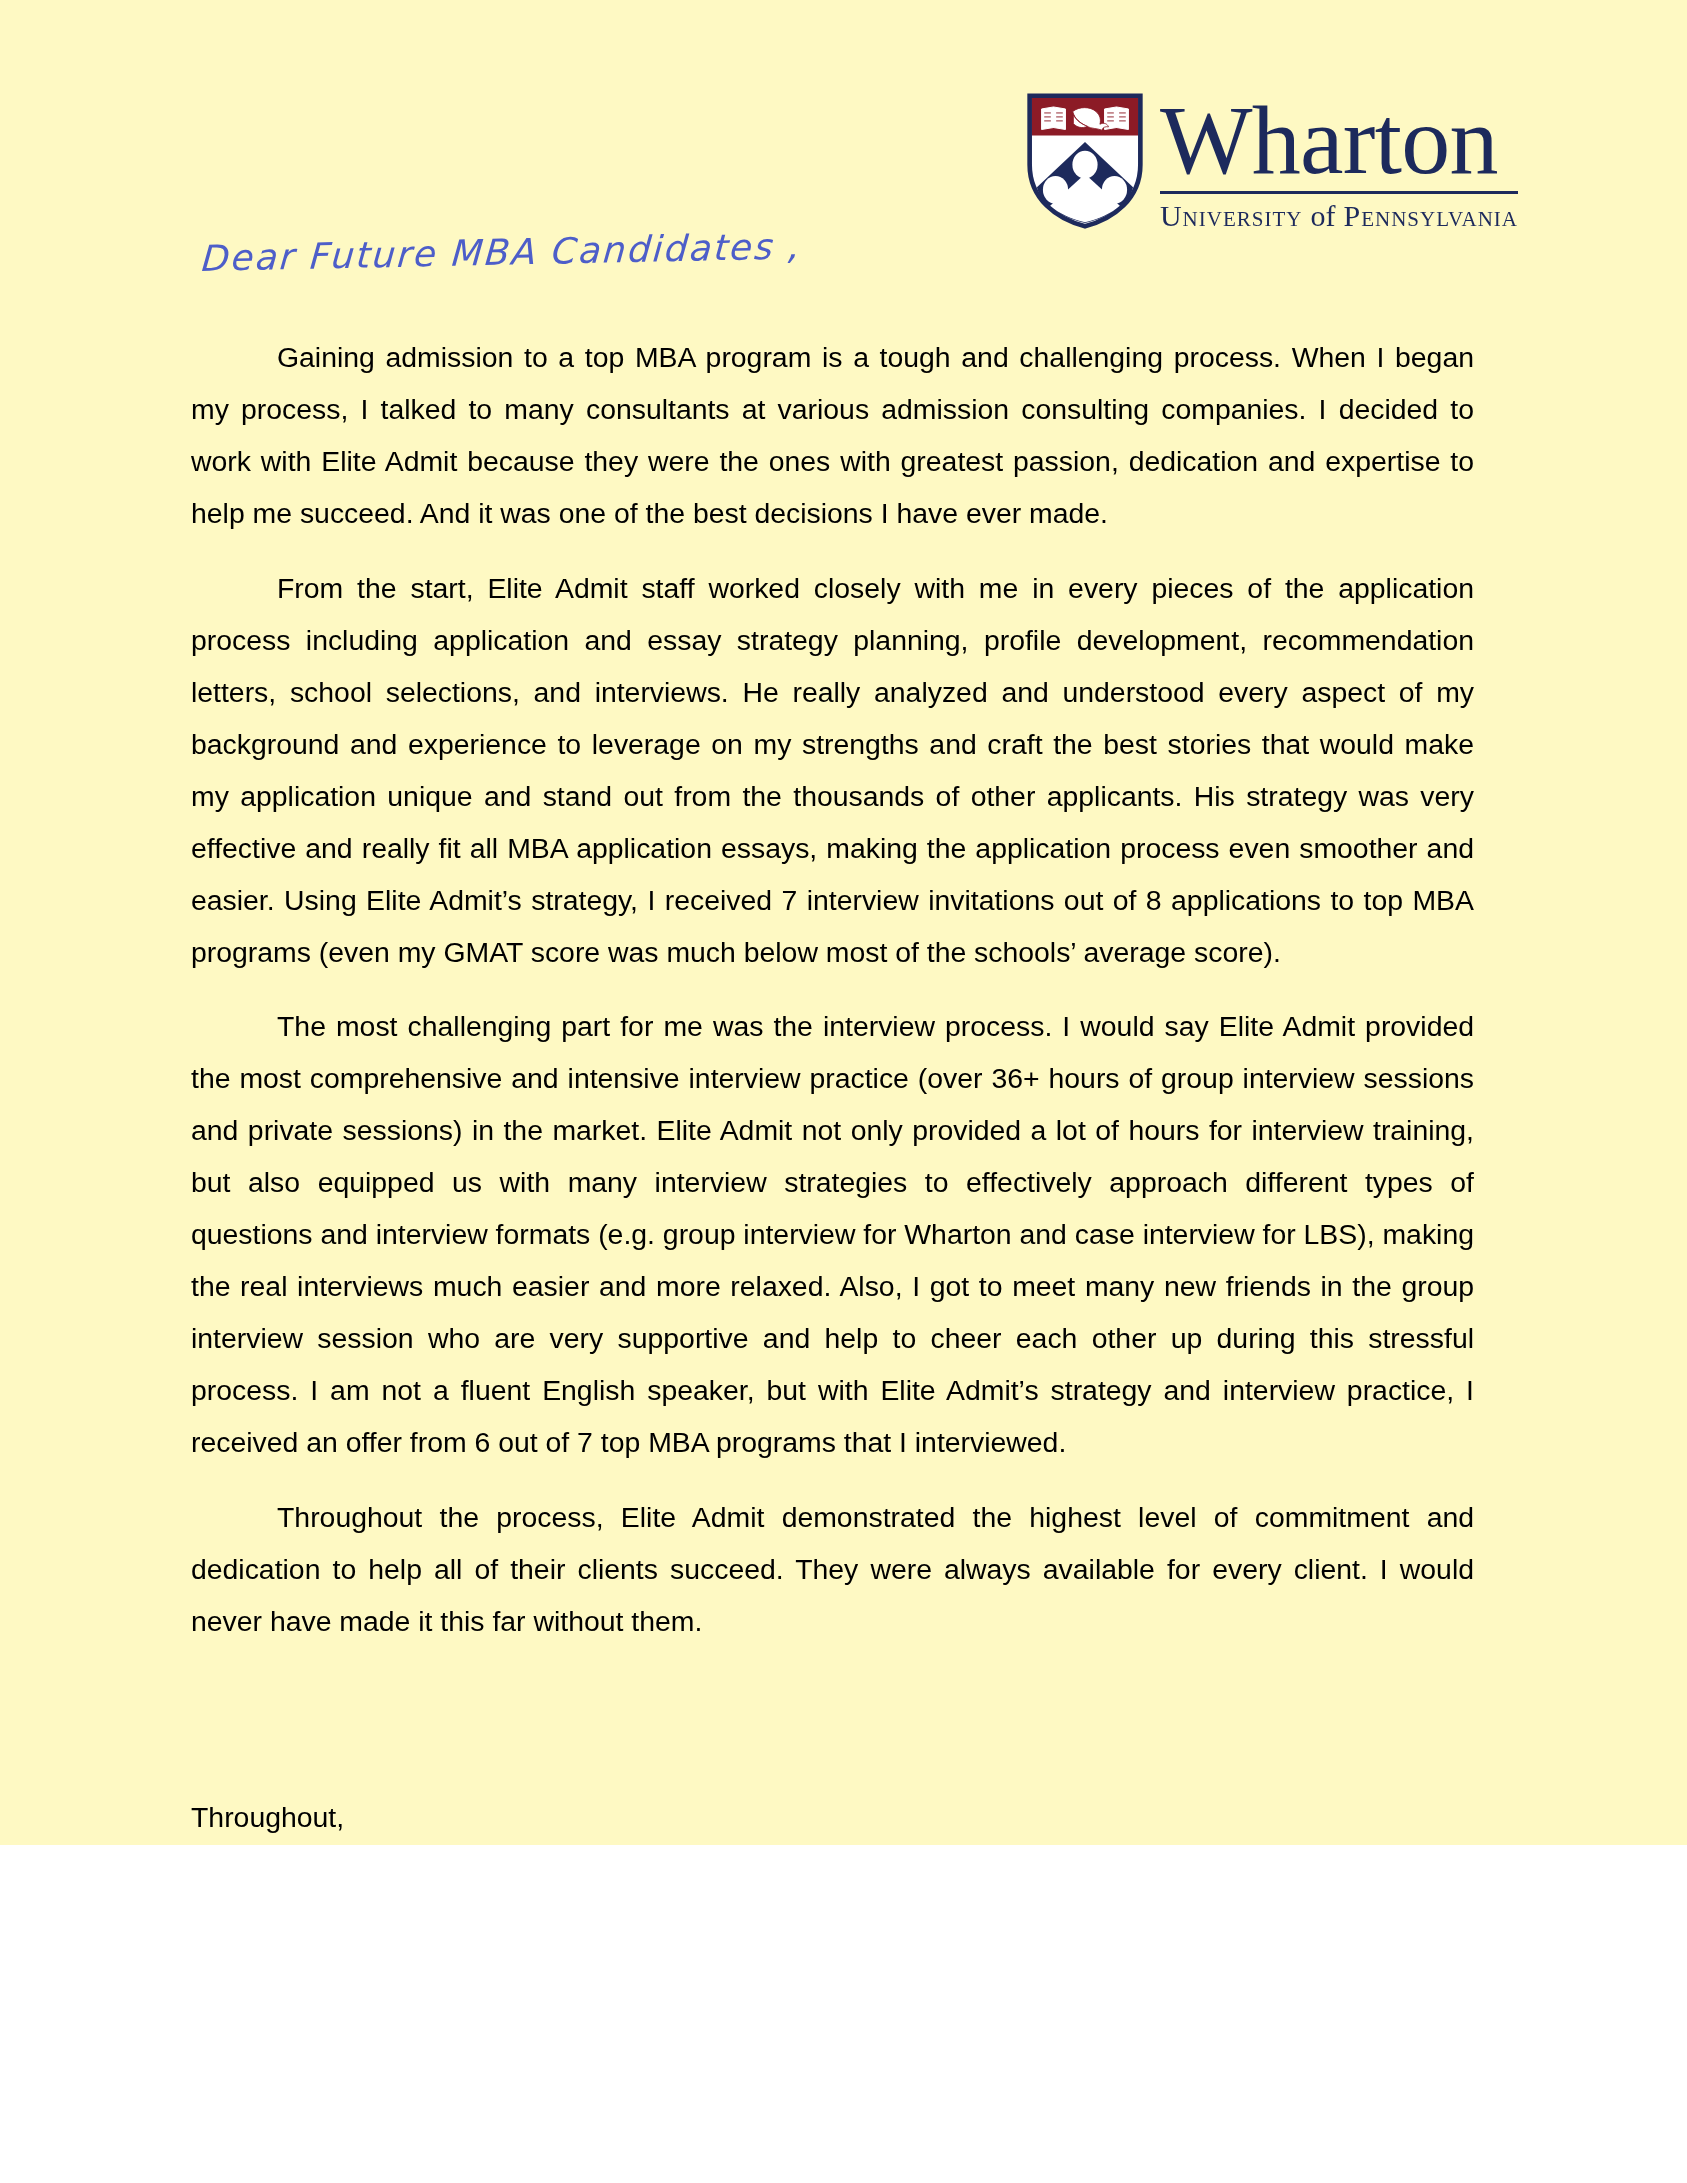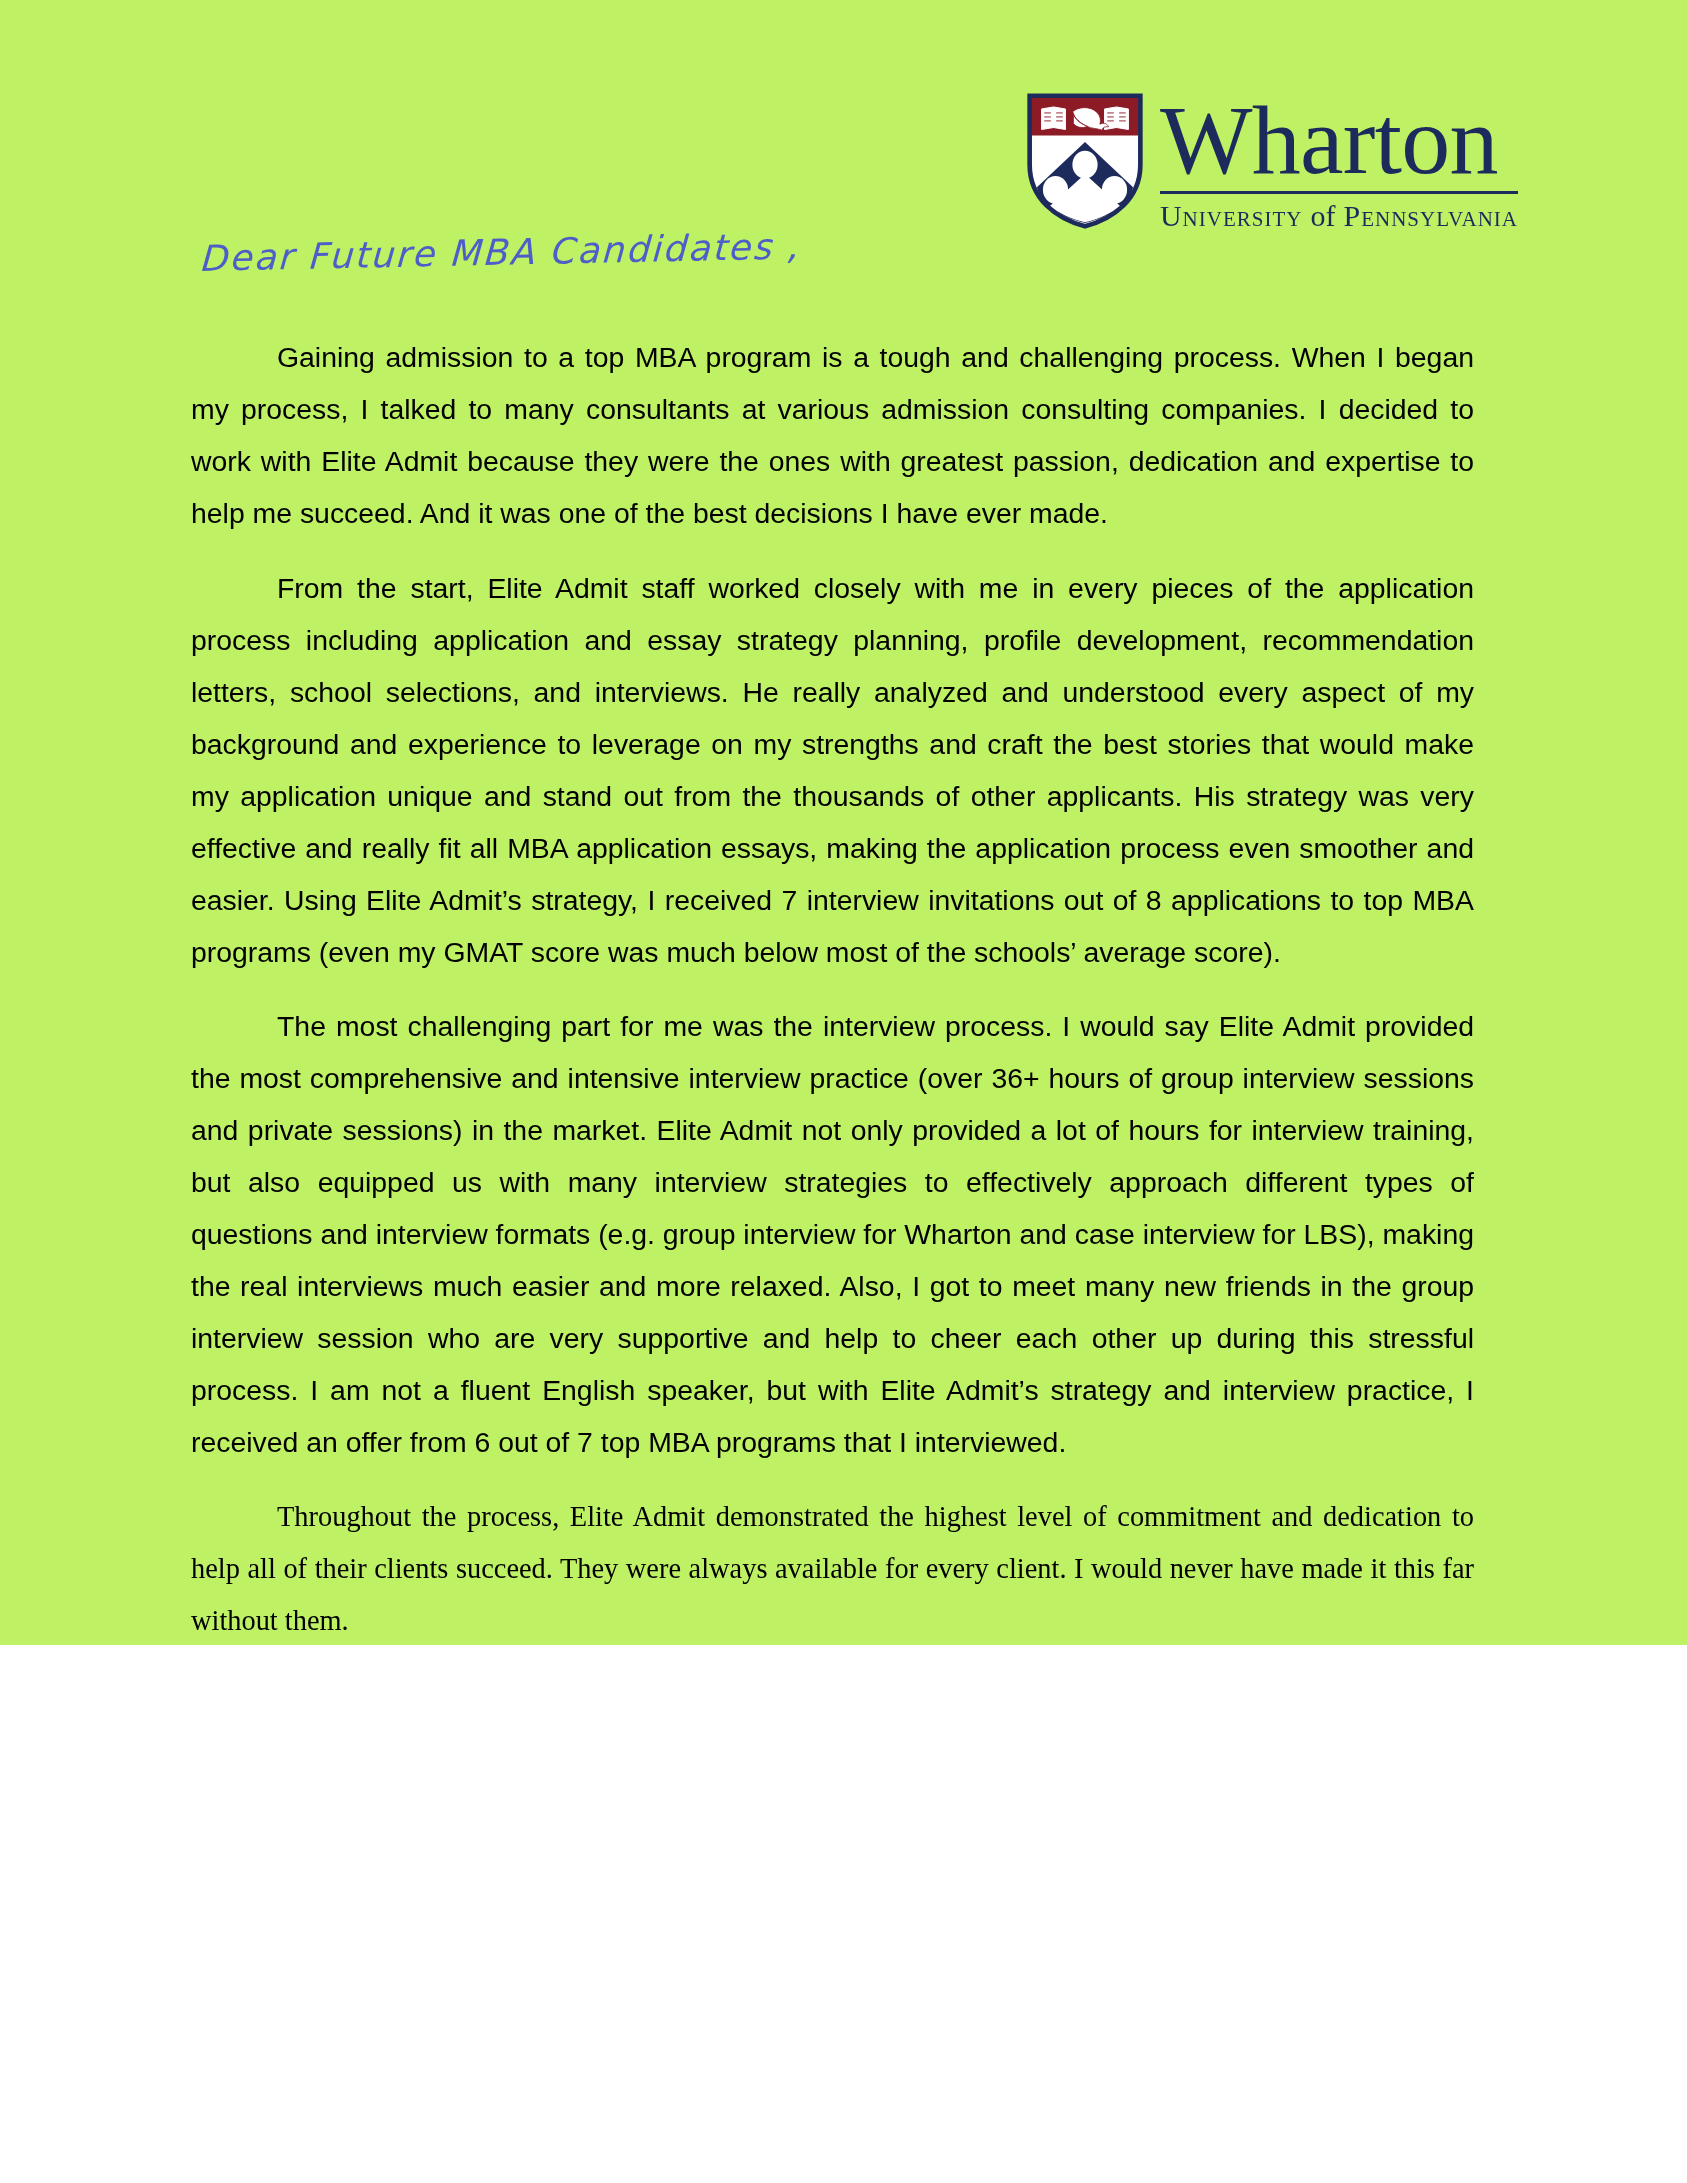--- a/index.html
+++ b/index.html
@@ -5,22 +5,22 @@
 <style>
   html, body {
     margin: 0;
     padding: 0;
     background: #ffffff;
   }
 
   .page {
     position: relative;
     width: 1687px;
-    height: 1645px;
-    background: #bef264;
+    height: 1845px;
+    background: #fef9c3;
     overflow: hidden;
     font-family: "Liberation Sans", sans-serif;
   }
 
   
   .letterhead {
     position: absolute;
     top: 93px;
     right: 169px;
     display: flex;
@@ -113,21 +113,21 @@
 
   .para {
     text-align: justify;
     text-justify: inter-word;
     font-size: 28.4px;
     line-height: 52px;
     color: #000000;
     margin: 0 0 22.5px 0;
     text-indent: 86px;
   }
-  .para:last-of-type { margin-bottom: 0; font-family: Liberation Serif, serif; }
+  .para:last-of-type { margin-bottom: 0; }
 
   .closing {
     position: absolute;
     left: 191px;
     top: 1803px;
     font-size: 28.4px;
     line-height: 1;
     color: #000000;
   }
 </style>

